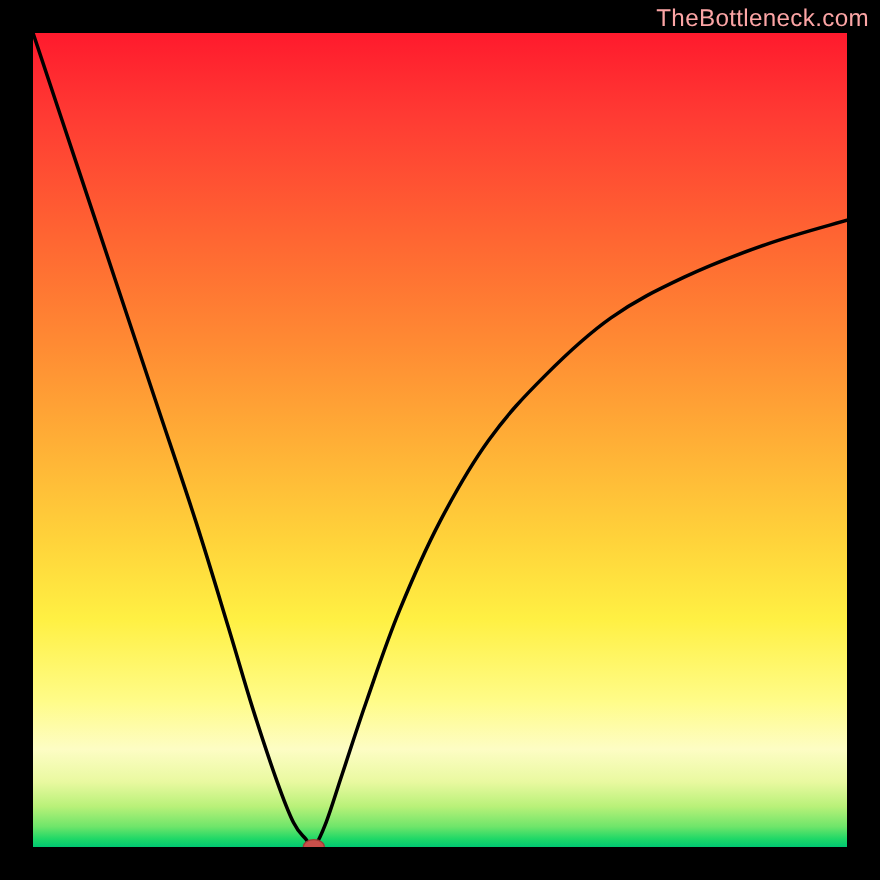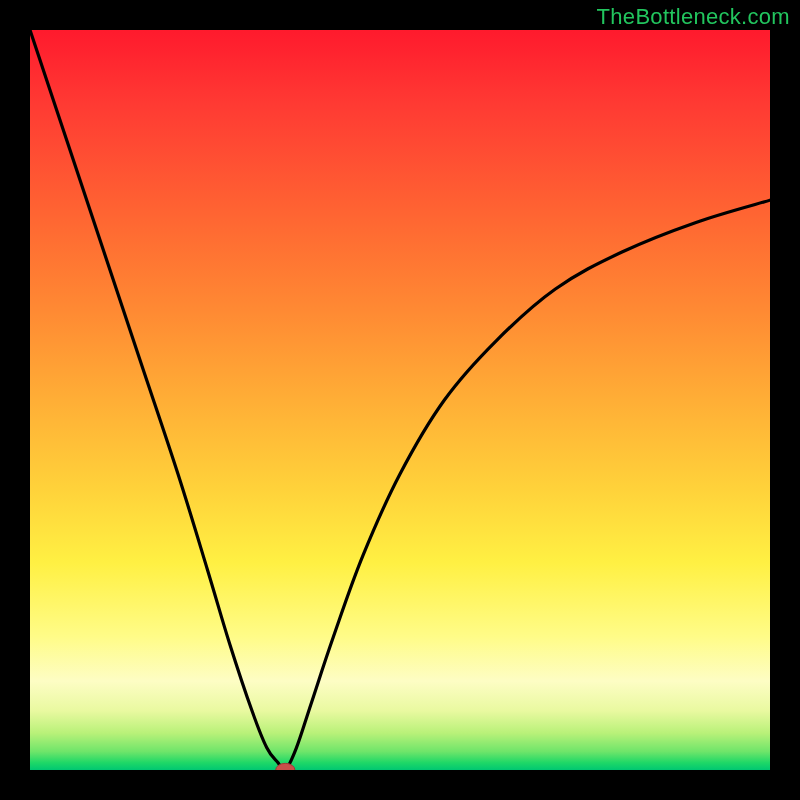--- a/index.html
+++ b/index.html
@@ -46,21 +46,21 @@
     position: absolute;
     left: 0;
     top: 0;
     width: 740px;
     height: 740px;
   }
   .watermark {
     position: absolute;
     top: 4px;
     right: 10px;
-    color: #22c55e;
+    color: #fca5a5;
     font-size: 22px;
     font-weight: 500;
     letter-spacing: 0.3px;
     user-select: none;
   }
 </style>
 </head>
 <body>
 
 <div class="frame">

